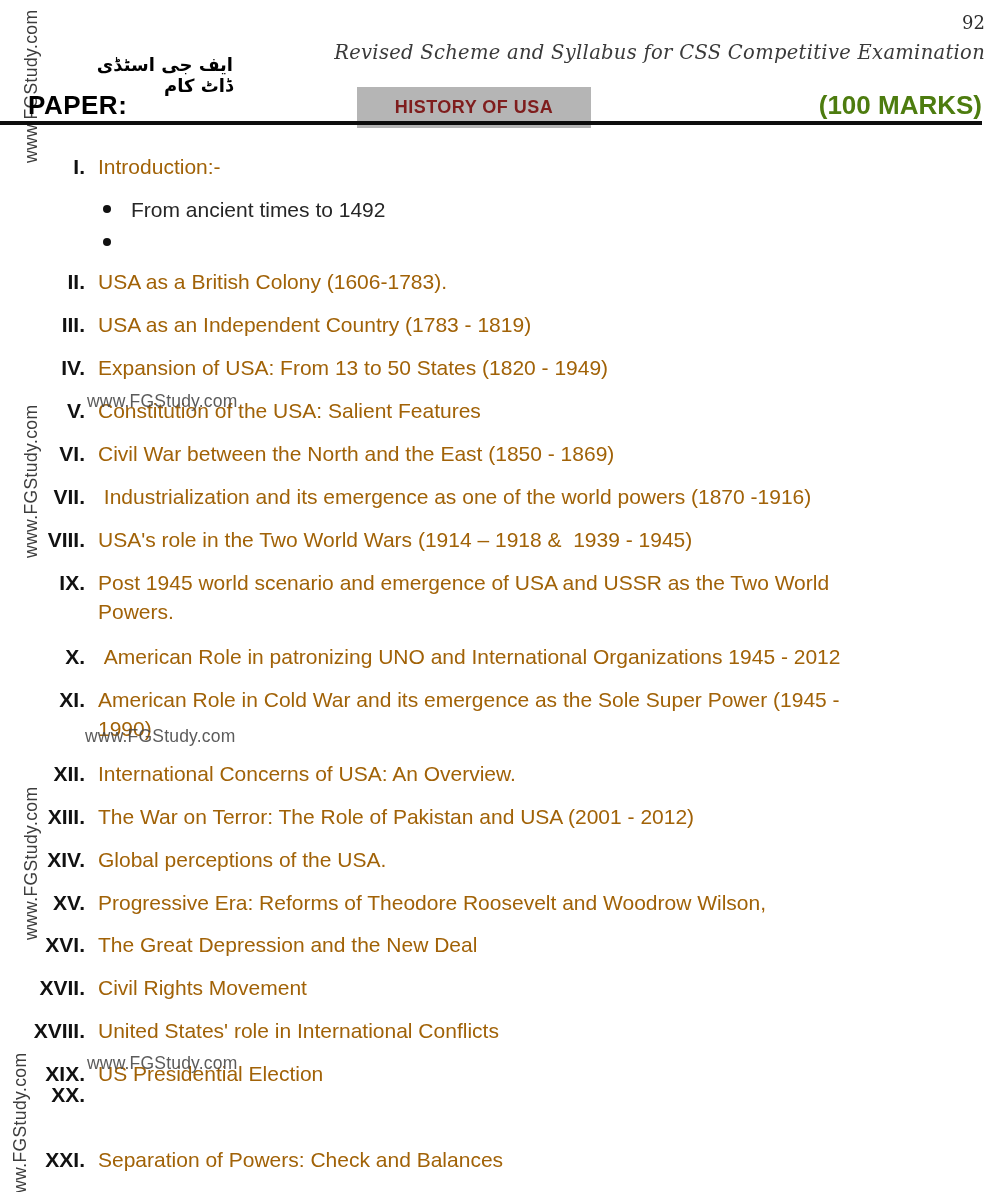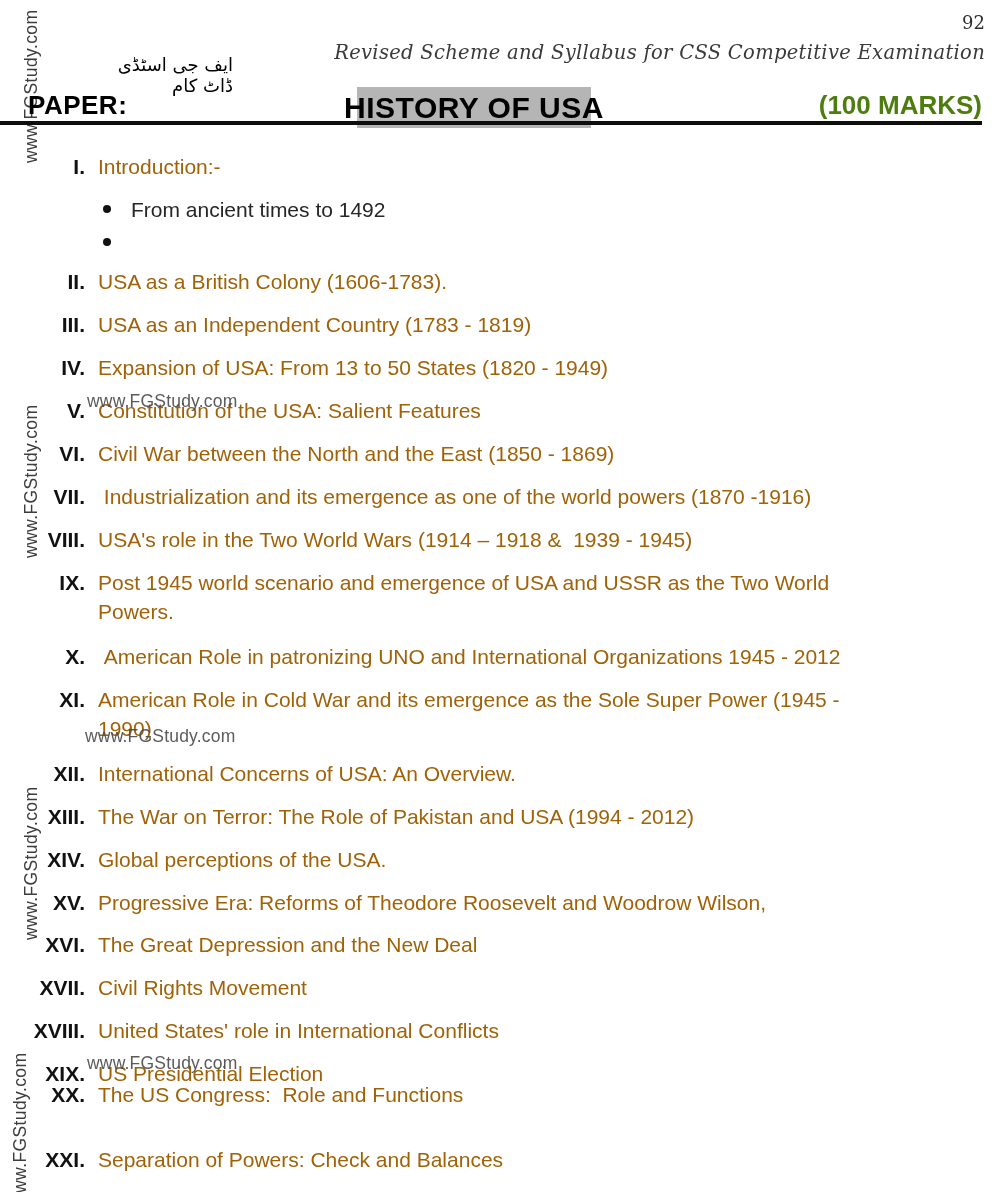--- a/index.html
+++ b/index.html
@@ -22,34 +22,34 @@
     position: absolute; top: 41px; right: 16px;
     font-family: "DejaVu Serif", serif;
     font-style: italic;
     font-size: 19.5px; color: #3a3a3a;
     letter-spacing: 0.3px;
   }
   .urdu-title {
     position: absolute; top: 54px; left: 88px; width: 145px;
     font-family: "DejaVu Sans", sans-serif;
     direction: rtl; text-align: right;
-    font-size: 18px; font-weight: normal; color: #000;
+    font-size: 18px; font-weight: bold; color: #000;
   }
   .paper-label {
     position: absolute; top: 90px; left: 28px;
     font-size: 26px; font-weight: bold; color: #000;
     letter-spacing: 0.5px;
   }
   .title-highlight {
     position: absolute; top: 87px; left: 357px; width: 234px; height: 41px;
     background: #b5b5b5;
     display: flex; align-items: center; justify-content: center;
   }
   .title-highlight .title-text {
-    font-size: 30px; font-weight: bold; color: #000000;
+    font-size: 18px; font-weight: bold; color: #7f1d1d;
     letter-spacing: 0.5px;
     white-space: nowrap;
   }
   .marks-label {
     position: absolute; top: 90px; right: 19px;
     font-size: 26px; font-weight: bold; color: #4d7c0f;
     white-space: nowrap;
   }
   .header-rule {
     position: absolute; top: 121px; left: 0; width: 982px; height: 4px;
@@ -182,21 +182,21 @@
   <span class="num">XI.</span>
   <span class="txt">American Role in Cold War and its emergence as the Sole Super Power (1945 -
 1990)</span>
 </div>
 <div class="row" style="top:759px">
   <span class="num">XII.</span>
   <span class="txt">International Concerns of USA: An Overview.</span>
 </div>
 <div class="row" style="top:802px">
   <span class="num">XIII.</span>
-  <span class="txt">The War on Terror: The Role of Pakistan and USA (1994 - 2012)</span>
+  <span class="txt">The War on Terror: The Role of Pakistan and USA (2001 - 2012)</span>
 </div>
 <div class="row" style="top:845px">
   <span class="num">XIV.</span>
   <span class="txt">Global perceptions of the USA.</span>
 </div>
 <div class="row" style="top:888px">
   <span class="num">XV.</span>
   <span class="txt">Progressive Era: Reforms of Theodore Roosevelt and Woodrow Wilson,</span>
 </div>
 <div class="row" style="top:930px">
@@ -210,18 +210,17 @@
 <div class="row" style="top:1016px">
   <span class="num">XVIII.</span>
   <span class="txt">United States' role in International Conflicts</span>
 </div>
 <div class="row" style="top:1059px">
   <span class="num">XIX.</span>
   <span class="txt">US Presidential Election</span>
 </div>
 <div class="row" style="top:1080px">
   <span class="num">XX.</span>
-  <span class="txt">The US Congress:  Role and Functions</span>
 </div>
 <div class="row" style="top:1145px">
   <span class="num">XXI.</span>
   <span class="txt">Separation of Powers: Check and Balances</span>
 </div>
 
 </body></html>

